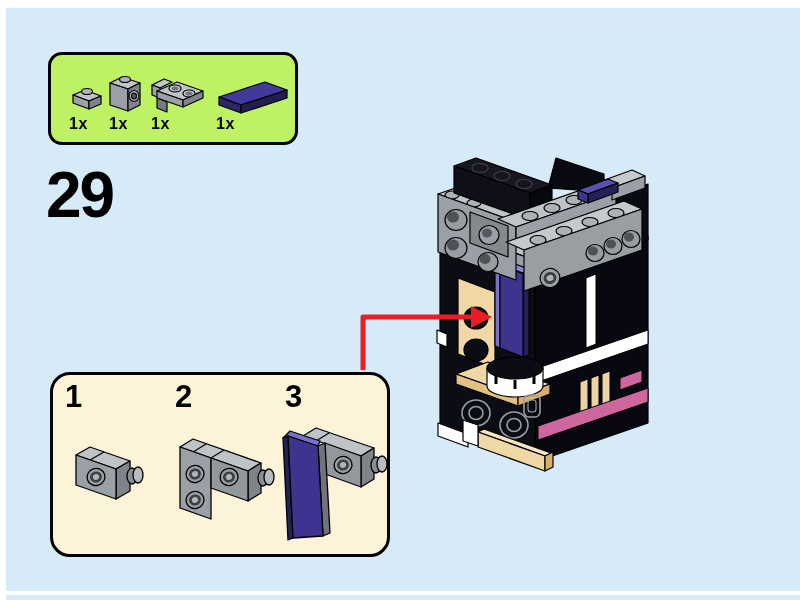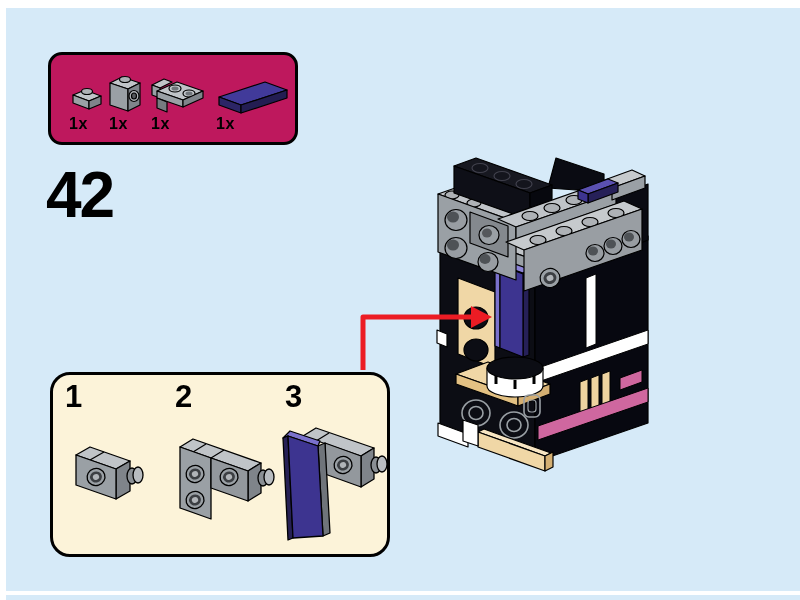--- a/index.html
+++ b/index.html
@@ -1,21 +1,21 @@
 <!DOCTYPE html>
 <html><head>
 <meta charset="utf-8">
 <style>
   html,body{margin:0;padding:0;}
   body{background:#ffffff;font-family:"Liberation Sans","DejaVu Sans",sans-serif;}
   #page{position:relative;width:800px;height:600px;background:#ffffff;overflow:hidden;}
   #canvas{position:absolute;left:6px;top:8px;right:0;height:583px;background:#d6eaf8;}
   #canvas-strip{position:absolute;left:6px;right:0;top:595px;height:5px;background:#d6eaf8;}
   .callout{position:absolute;border:3px solid #000;box-sizing:border-box;}
-  #parts-box{left:48px;top:52px;width:250px;height:93px;border-radius:14px;background:#be185d;}
+  #parts-box{left:48px;top:52px;width:250px;height:93px;border-radius:14px;background:#bef264;}
   #substeps-box{left:50px;top:372px;width:340px;height:185px;border-radius:20px;background:#fcf3d9;}
   .qty{position:absolute;top:60px;font-size:16px;font-weight:600;color:#000;letter-spacing:0.5px;}
   .stepnum{position:absolute;font-size:31px;font-weight:bold;color:#000;line-height:1;}
   #big-step-number{position:absolute;left:46px;top:158px;font-size:64px;font-weight:bold;color:#000;letter-spacing:-2px;}
   svg{display:block;}
   .boxsvg{position:absolute;left:0;top:0;}
   #illustration{position:absolute;left:0;top:0;pointer-events:none;}
 </style>
 </head>
 <body>
@@ -57,21 +57,21 @@
         <polygon points="168,42 190,50 190,58 168,50" fill="#2c2566"></polygon>
         <polygon points="190,50 236,35 236,43 190,58" fill="#231d52"></polygon>
       </g>
     </svg>
     <span class="qty" style="left:18px">1x</span>
     <span class="qty" style="left:58px">1x</span>
     <span class="qty" style="left:100px">1x</span>
     <span class="qty" style="left:165px">1x</span>
   </div>
 
-  <div id="big-step-number">42</div>
+  <div id="big-step-number">29</div>
 
   <div id="substeps-box" class="callout">
     <span class="stepnum" style="left:12px;top:6px">1</span>
     <span class="stepnum" style="left:122px;top:6px">2</span>
     <span class="stepnum" style="left:232px;top:6px">3</span>
     <svg class="boxsvg" width="334" height="179" viewBox="0 0 334 179" stroke="#000" stroke-width="1.3" stroke-linejoin="round">
       <g>
         <polygon points="23,80 37,72 77,86 63,94" fill="#c0c4c8"></polygon>
         <line x1="37" y1="85" x2="51" y2="77"></line>
         <polygon points="63,94 77,86 77,116 63,124" fill="#7f848a"></polygon>

